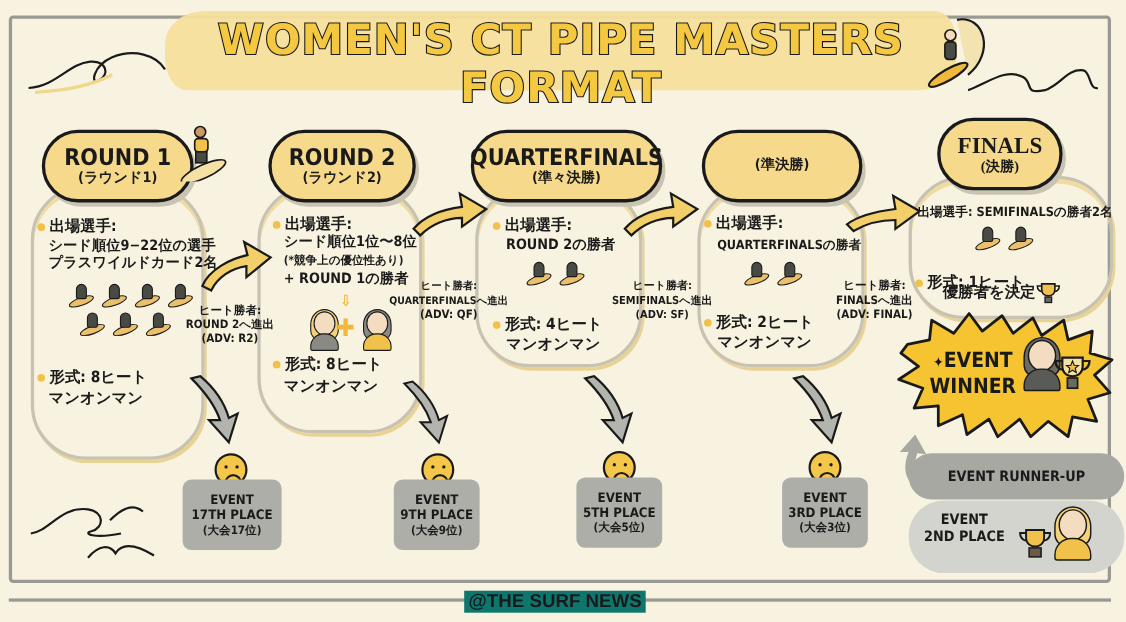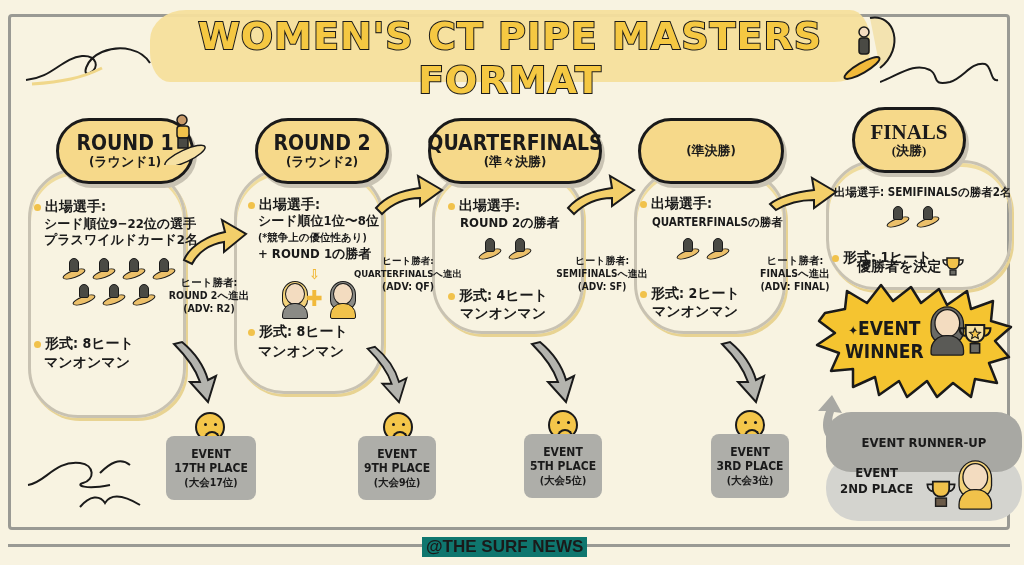--- a/index.html
+++ b/index.html
@@ -64,21 +64,21 @@
     position:absolute; width:78px; height:64px; background:#aeaea9; border-radius:8px;
     text-align:center; font-weight:bold; font-size:12px; line-height:14px;
     display:flex; flex-direction:column; justify-content:center;
   }
   .placebox .jp { font-size:10.5px; font-weight:bold; }
   .winner {
     position:absolute; left:815px; top:283px; width:198px; height:116px;
   }
   .winner-label { position:absolute; left:845px; top:318px; font-weight:bold; font-size:19px; line-height:21px; text-align:center; }
   .runner-up {
-    position:absolute; left:826px; top:412px; width:196px; height:60px; background:#a8a8a3; border-radius:25px;
+    position:absolute; left:826px; top:412px; width:196px; height:42px; background:#a8a8a3; border-radius:25px;
     text-align:center; font-weight:bold; font-size:13px; line-height:15px;
     display:flex; flex-direction:column; justify-content:center;
   }
   .runner-up .jp { font-size:11.5px; }
   .second {
     position:absolute; left:826px; top:455px; width:196px; height:66px; background:#d4d4cf; border-radius:32px;
   }
   .second-label { position:absolute; left:840px; top:465px; font-weight:bold; font-size:13px; line-height:16px; text-align:center; }
   .credit {
     position:absolute; left:422px; top:537px; font-family:"Liberation Sans", sans-serif; font-weight:bold; font-size:17px;
@@ -119,25 +119,25 @@
     <rect x="19" y="30" width="10" height="16" rx="3" fill="#4a4a44" stroke="#1a1a1a" stroke-width="1.5"></rect>
   </svg>
 </div>
 
 <div class="stage-body" style="left:28px;top:168px;width:158px;height:250px;"></div>
 <div class="stage-body" style="left:234px;top:168px;width:150px;height:226px;"></div>
 <div class="stage-body" style="left:432px;top:168px;width:152px;height:166px;"></div>
 <div class="stage-body" style="left:634px;top:168px;width:152px;height:166px;"></div>
 <div class="stage-body" style="left:826px;top:160px;width:186px;height:130px;"></div>
 
-<div class="stage-head" style="left:56px;width:132px;">
+<div class="stage-head" style="left:38px;width:132px;">
   <span class="en">ROUND 1</span>
   <span class="jp">(ラウンド1)</span>
 </div>
-<div class="stage-head" style="left:255px;width:128px;">
+<div class="stage-head" style="left:244px;width:128px;">
   <span class="en">ROUND 2</span>
   <span class="jp">(ラウンド2)</span>
 </div>
 <div class="stage-head" style="left:428px;width:168px;">
   <span class="en">QUARTERFINALS</span>
   <span class="jp">(準々決勝)</span>
 </div>
 <div class="stage-head" style="left:638px;width:140px;">
   <span class="jp">(準決勝)</span>
 </div>

